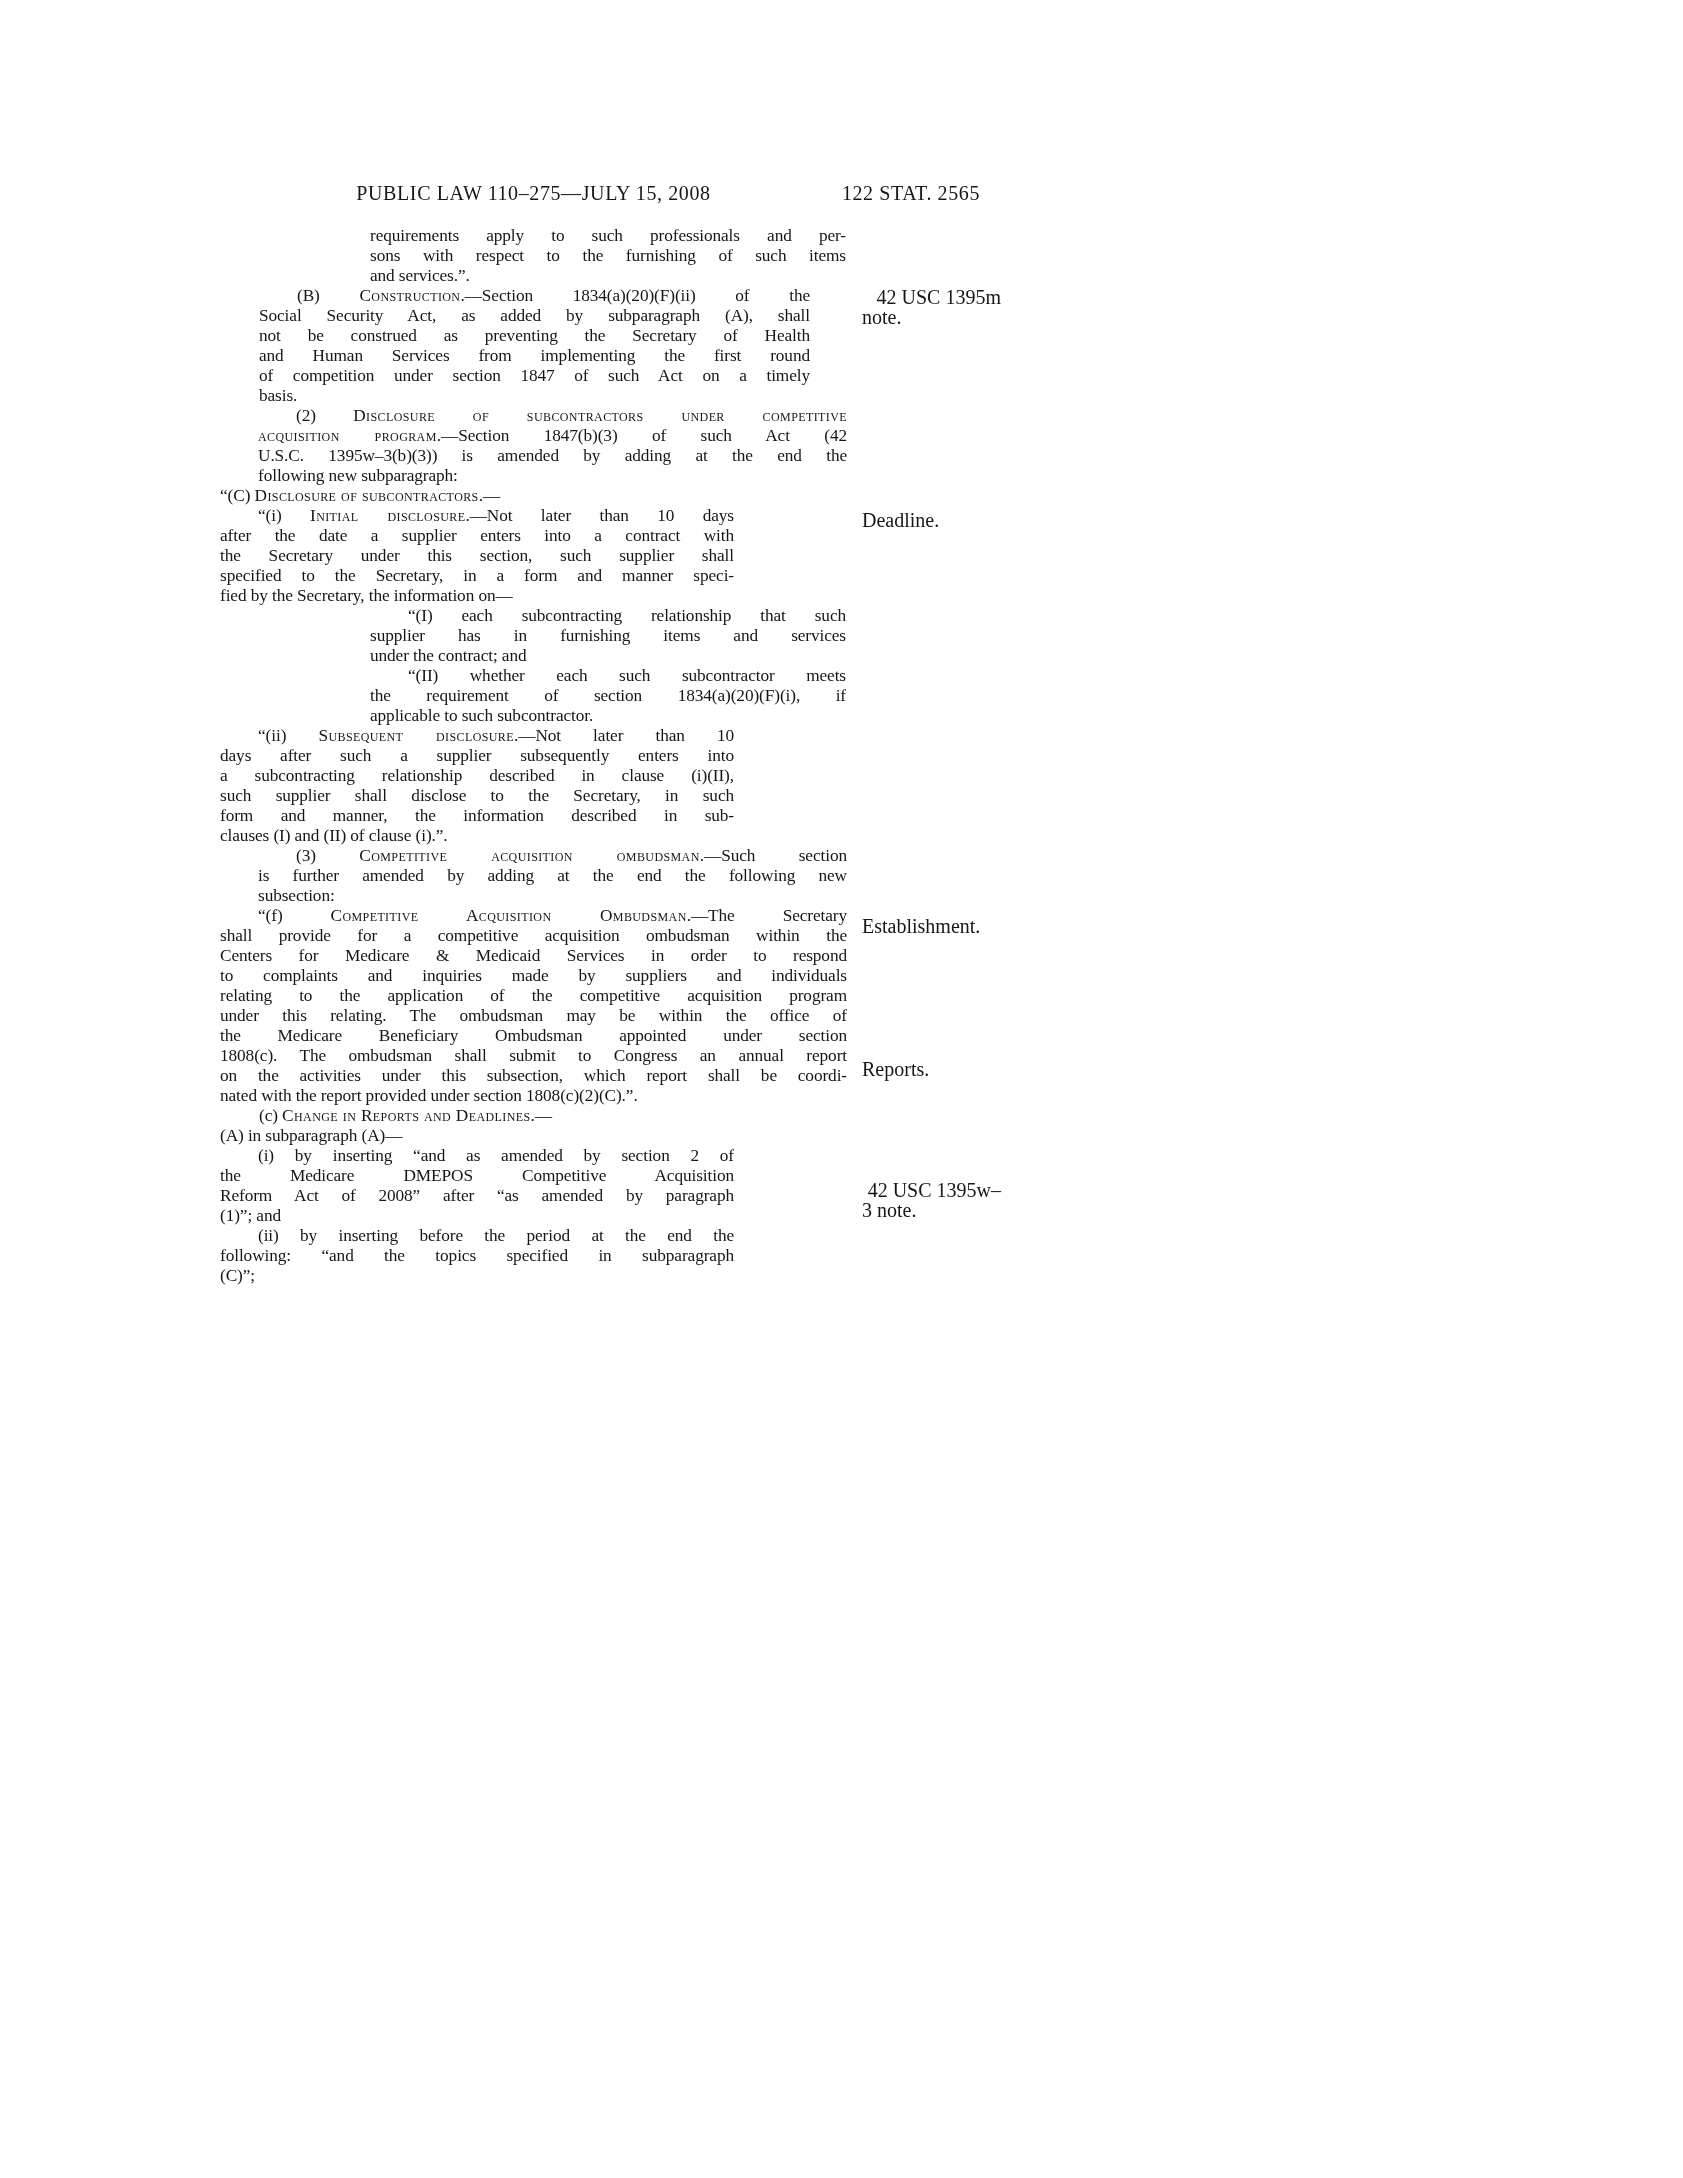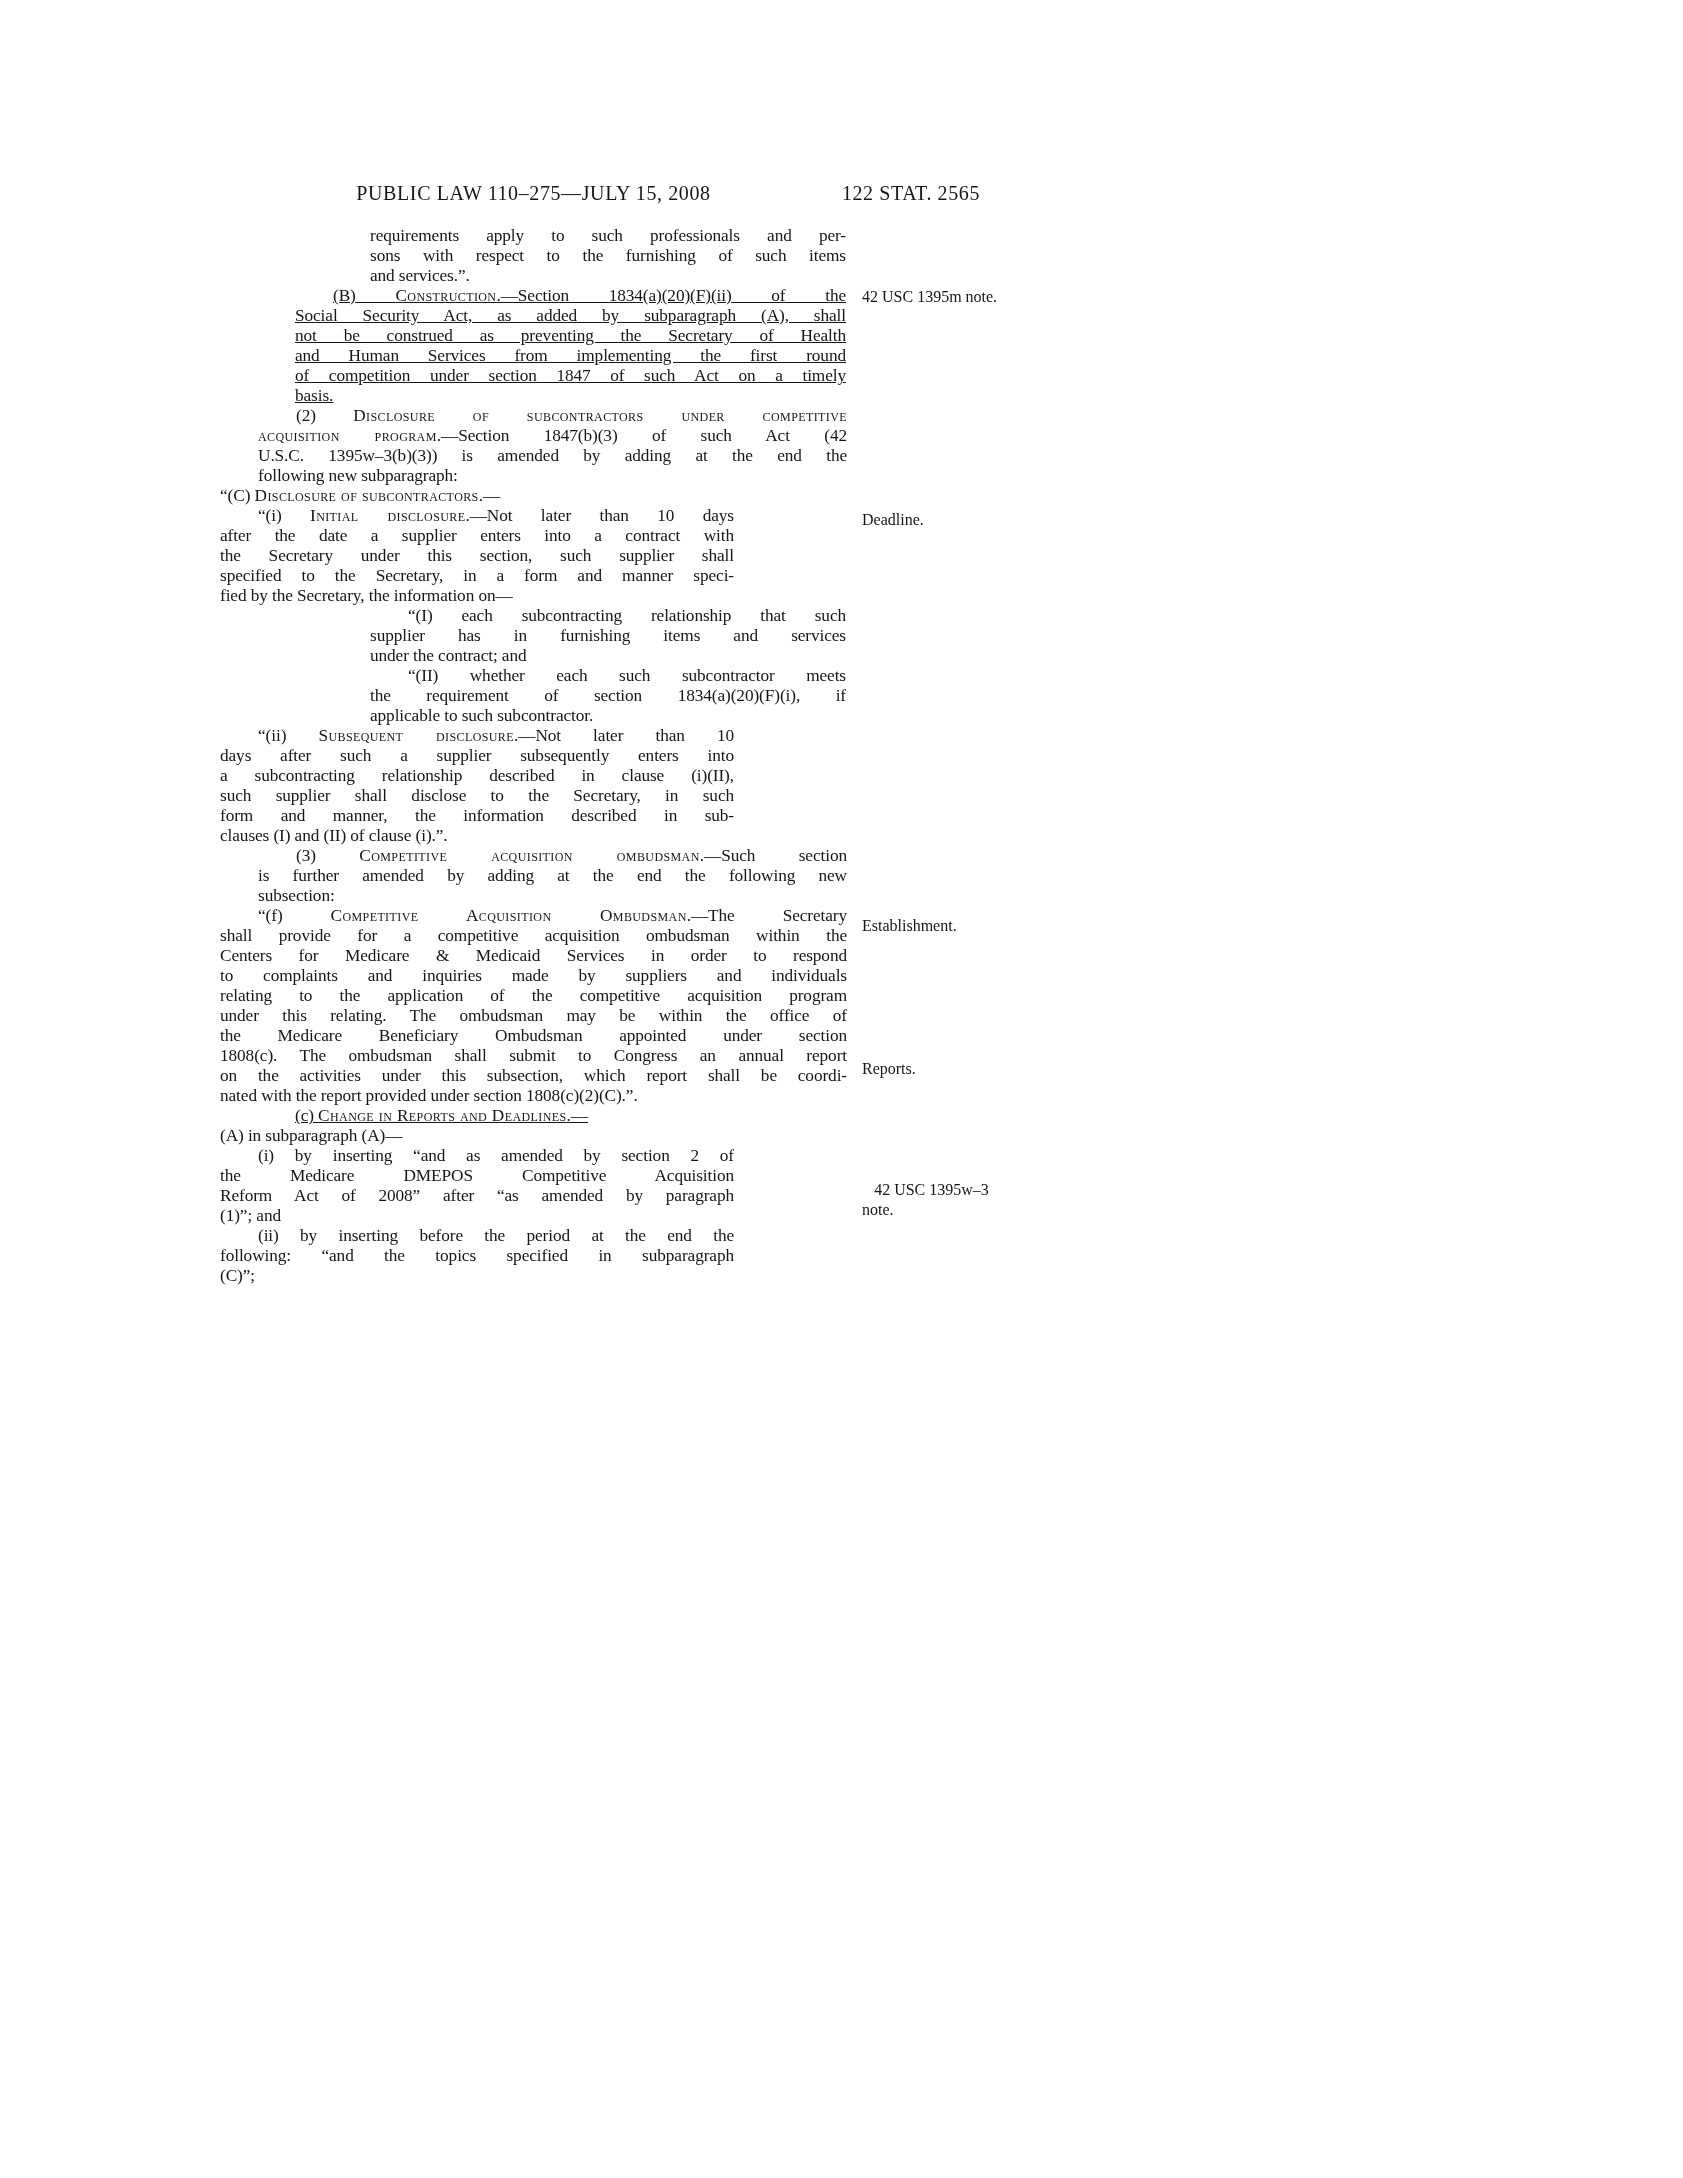--- a/index.html
+++ b/index.html
@@ -35,44 +35,44 @@
     left: 220px; top: 226px;
     width: 1000px; 
     font-size: 17.3px;
     line-height: 20px;
     letter-spacing: -0.1px;
   }
   .para { position: relative; }
   
   .b0 { margin-left: 0;     width: 627px; }
   .b1 { margin-left: 38px;  width: 589px; }
-  .b2 { margin-left: 75px;  width: 551px; text-decoration: underline; }
+  .b2 { margin-left: 39px;  width: 551px; }
   .b3 { width: 514px; }
   .b4 { margin-left: 150px; width: 476px; }
   
   .fi1 .line.first { text-indent: 38px; }
   .fi2 .line.first { text-indent: 75px; }
   .line {
     text-align: justify;
     text-align-last: justify;
     height: 20px;
     overflow: visible;
     white-space: nowrap;
   }
   .line.last { text-align-last: left; }
   .sc { font-variant: small-caps; letter-spacing: 0.4px; }
   
   .margin-note {
     position: absolute;
     left: 642px;
     width: 139px;
-    font-size: 16px;
+    font-size: 20px;
     line-height: 20px;
     letter-spacing: 0;
-    text-align: center;
+    text-align: right;
     text-align-last: left;
     white-space: normal;
   }
 </style>
 </head>
 <body>
 
 <div class="page">
 
   <div class="runhead">

